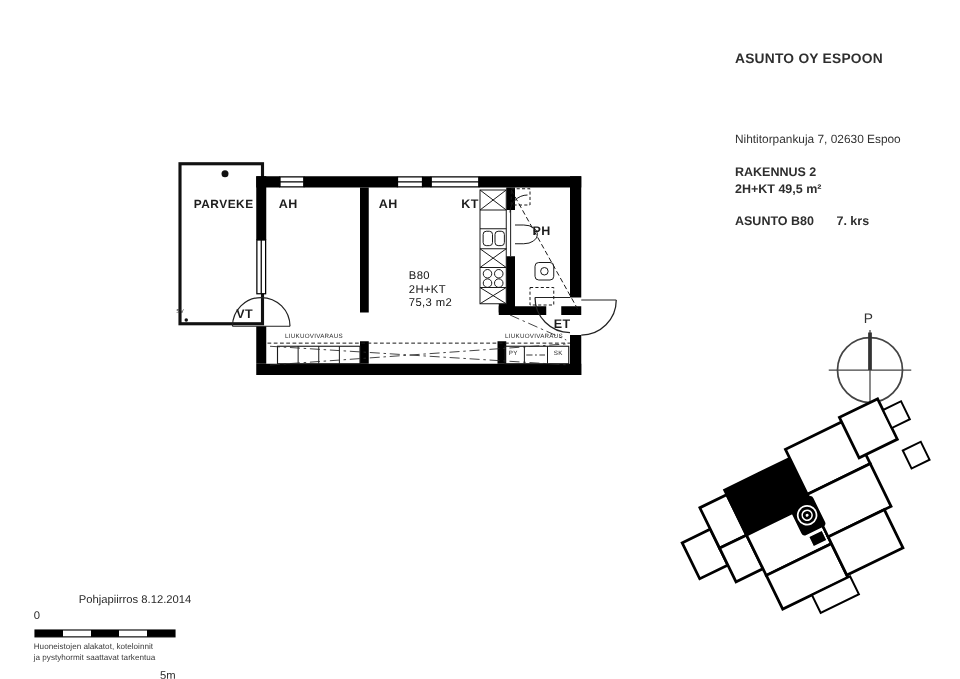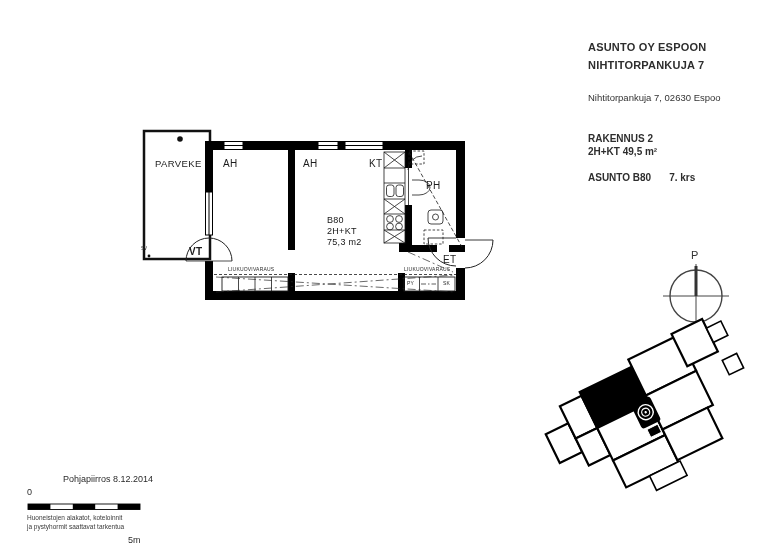--- a/index.html
+++ b/index.html
@@ -2,21 +2,21 @@
 <html><head>
 <meta charset="utf-8">
 <style>
   html,body{margin:0;padding:0;}
   .page{
     position:relative;width:768px;height:543px;background:#ffffff;overflow:hidden;
     font-family:"Liberation Sans", sans-serif;color:#1f1f1f;
   }
   .abs{position:absolute;white-space:nowrap;}
   
-  .room-label{font-size:10px;color:#1c1c1c;letter-spacing:.4px;}
+  .room-label{font-size:10px;color:#1c1c1c;letter-spacing:.4px;font-weight:bold;}
   .room-label.small{font-size:9.5px;}
   .bold{font-weight:bold;}
   .tiny{font-size:5px;letter-spacing:.2px;color:#2a2a2a;}
   .micro{font-size:4.5px;color:#2a2a2a;}
   .unit-text{font-size:9px;line-height:11px;color:#161616;letter-spacing:.3px;}
   
   .tb-title{font-size:11px;font-weight:bold;line-height:18px;color:#2e2e2e;letter-spacing:.2px;}
   .tb-address{font-size:9.5px;color:#333;}
   .tb-line{font-size:10px;font-weight:bold;color:#2e2e2e;line-height:12.5px;}
   .tb-apt{font-size:10px;font-weight:bold;color:#2e2e2e;}
@@ -199,23 +199,22 @@
 
   <div class="abs tiny" style="left:228px;top:266px;">LIUKUOVIVARAUS</div>
   <div class="abs tiny" style="left:404px;top:266px;">LIUKUOVIVARAUS</div>
   <div class="abs tiny" style="left:407px;top:280px;">PY</div>
   <div class="abs tiny" style="left:443px;top:280px;">SK</div>
 
   <div class="abs compass-p" style="left:691px;top:249px;">P</div>
 
   <div class="abs" style="left:588px;top:38px;">
     <div class="tb-title">ASUNTO OY ESPOON</div>
-    <div class="tb-title">NIHTITORPANKUJA 7</div>
-  </div>
-  <div class="abs tb-address" style="left:588px;top:92px;">Nihtitorpankuja 7, 02630 Espoo</div>
+  </div>
+  <div class="abs tb-address" style="left:588px;top:106px;">Nihtitorpankuja 7, 02630 Espoo</div>
   <div class="abs" style="left:588px;top:133px;">
     <div class="tb-line">RAKENNUS 2</div>
     <div class="tb-line">2H+KT 49,5 m²</div>
   </div>
   <div class="abs tb-apt" style="left:588px;top:172px;">
     <span>ASUNTO B80</span><span class="gap"></span><span>7. krs</span>
   </div>
 
   <div class="abs f-title" style="left:27px;top:474px;padding-left:36px;">Pohjapiirros 8.12.2014</div>
   <div class="abs f-title" style="left:27px;top:487px;">0</div>

